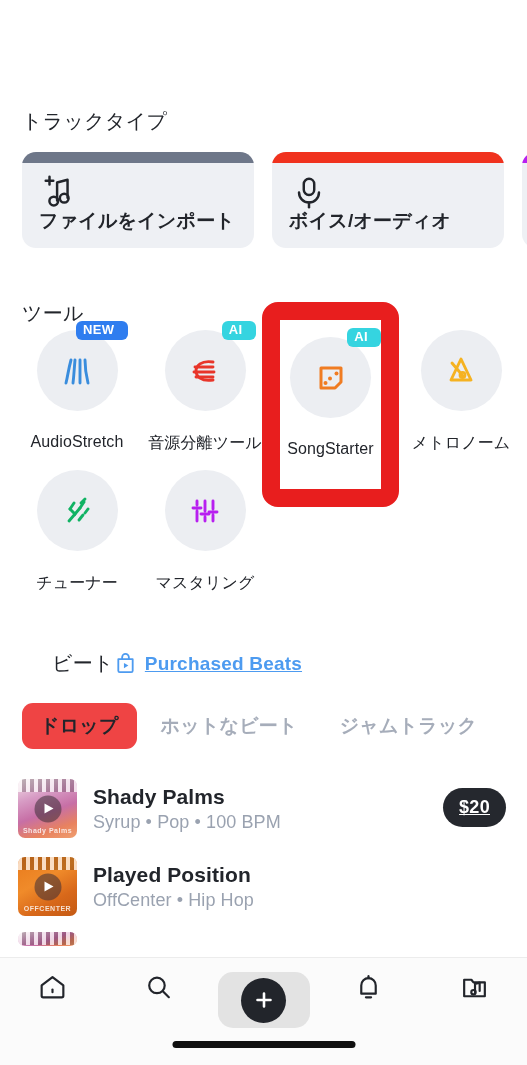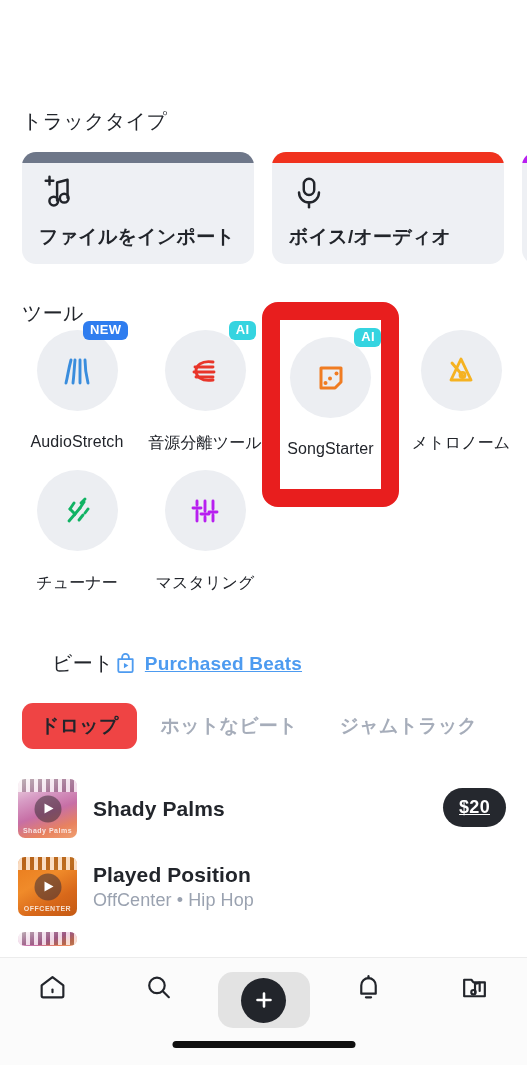--- a/index.html
+++ b/index.html
@@ -39,21 +39,21 @@
   .tracktype-head { position: absolute; left: 22px; top: 108px; }
   .tracktype-row {
     position: absolute;
     left: 22px; top: 152px;
     display: flex;
     gap: 18px;
     width: 560px;
   }
   .tt-card {
     position: relative;
-    width: 232px; height: 112px;
+    width: 232px; height: 96px;
     background: #eef0f4;
     border-radius: 14px;
     flex: 0 0 auto;
     overflow: hidden;
     padding: 16px 14px 0 17px;
   }
   .tt-bar {
     position: absolute;
     left: 0; top: 0;
     width: 100%; height: 11px;
@@ -95,21 +95,21 @@
     align-items: center;
     justify-content: center;
   }
   .tool-badge {
     position: absolute;
     top: -9px; right: -10px;
     border-radius: 6px;
     color: #ffffff;
     font-size: 13px;
     font-weight: 700;
-    padding: 2px 6px 3px 7px;
+    padding: 2px 13px 3px 7px;
     letter-spacing: 0.4px;
     line-height: 1.1;
   }
   .badge-new { background: #2f7def; }
   .badge-ai  { background: #35d4e0; }
   .tool-label {
     margin-top: 22px;
     font-size: 16px;
     font-weight: 400;
     color: #22252b;
@@ -477,20 +477,21 @@
 
     <div class="beat-row">
       <div class="thumb thumb-1">
         <div class="thumb-tx">Shady Palms</div>
         <div class="play-ov">
             <span></span>
           </div>
       </div>
       <div class="beat-meta">
         <div class="beat-title">Shady Palms</div>
+        <div class="beat-sub">Syrup • Pop • 100 BPM</div>
       </div>
       <div class="price-pill">$20</div>
     </div>
 
     <div class="beat-row">
       <div class="thumb thumb-2">
         <div class="thumb-tx">OFFCENTER</div>
         <div class="play-ov">
             <span></span>
           </div>

